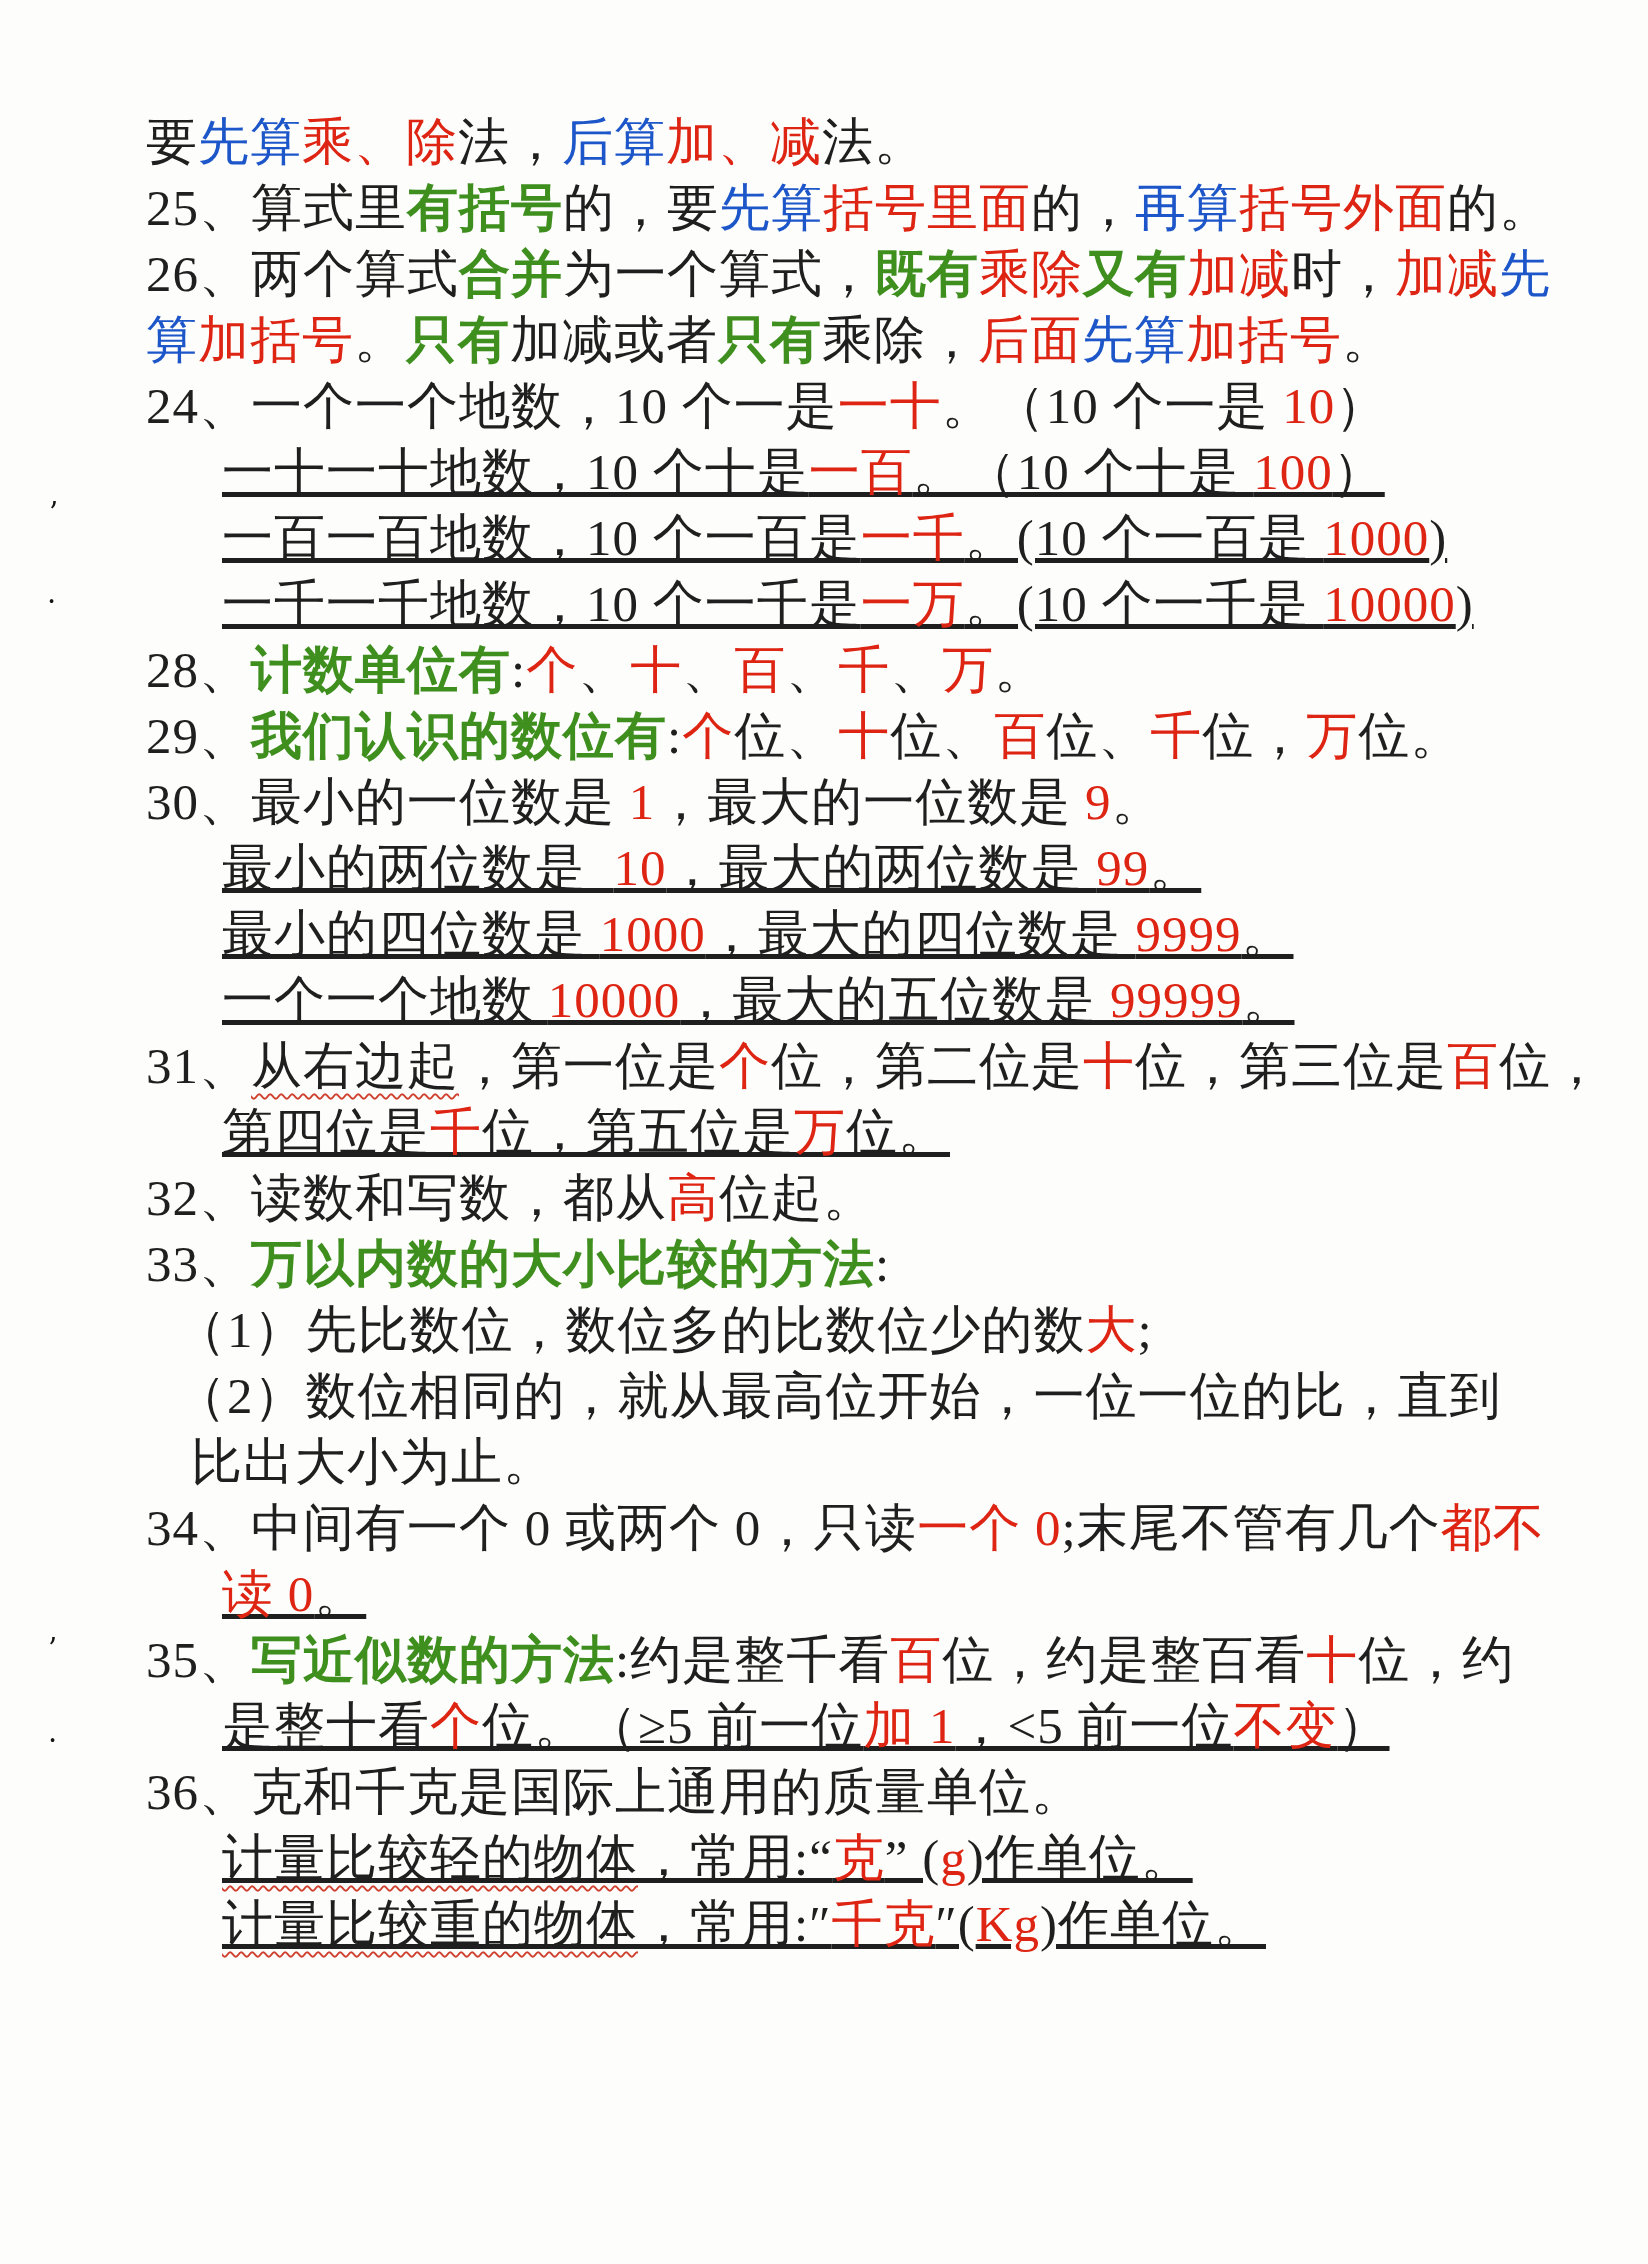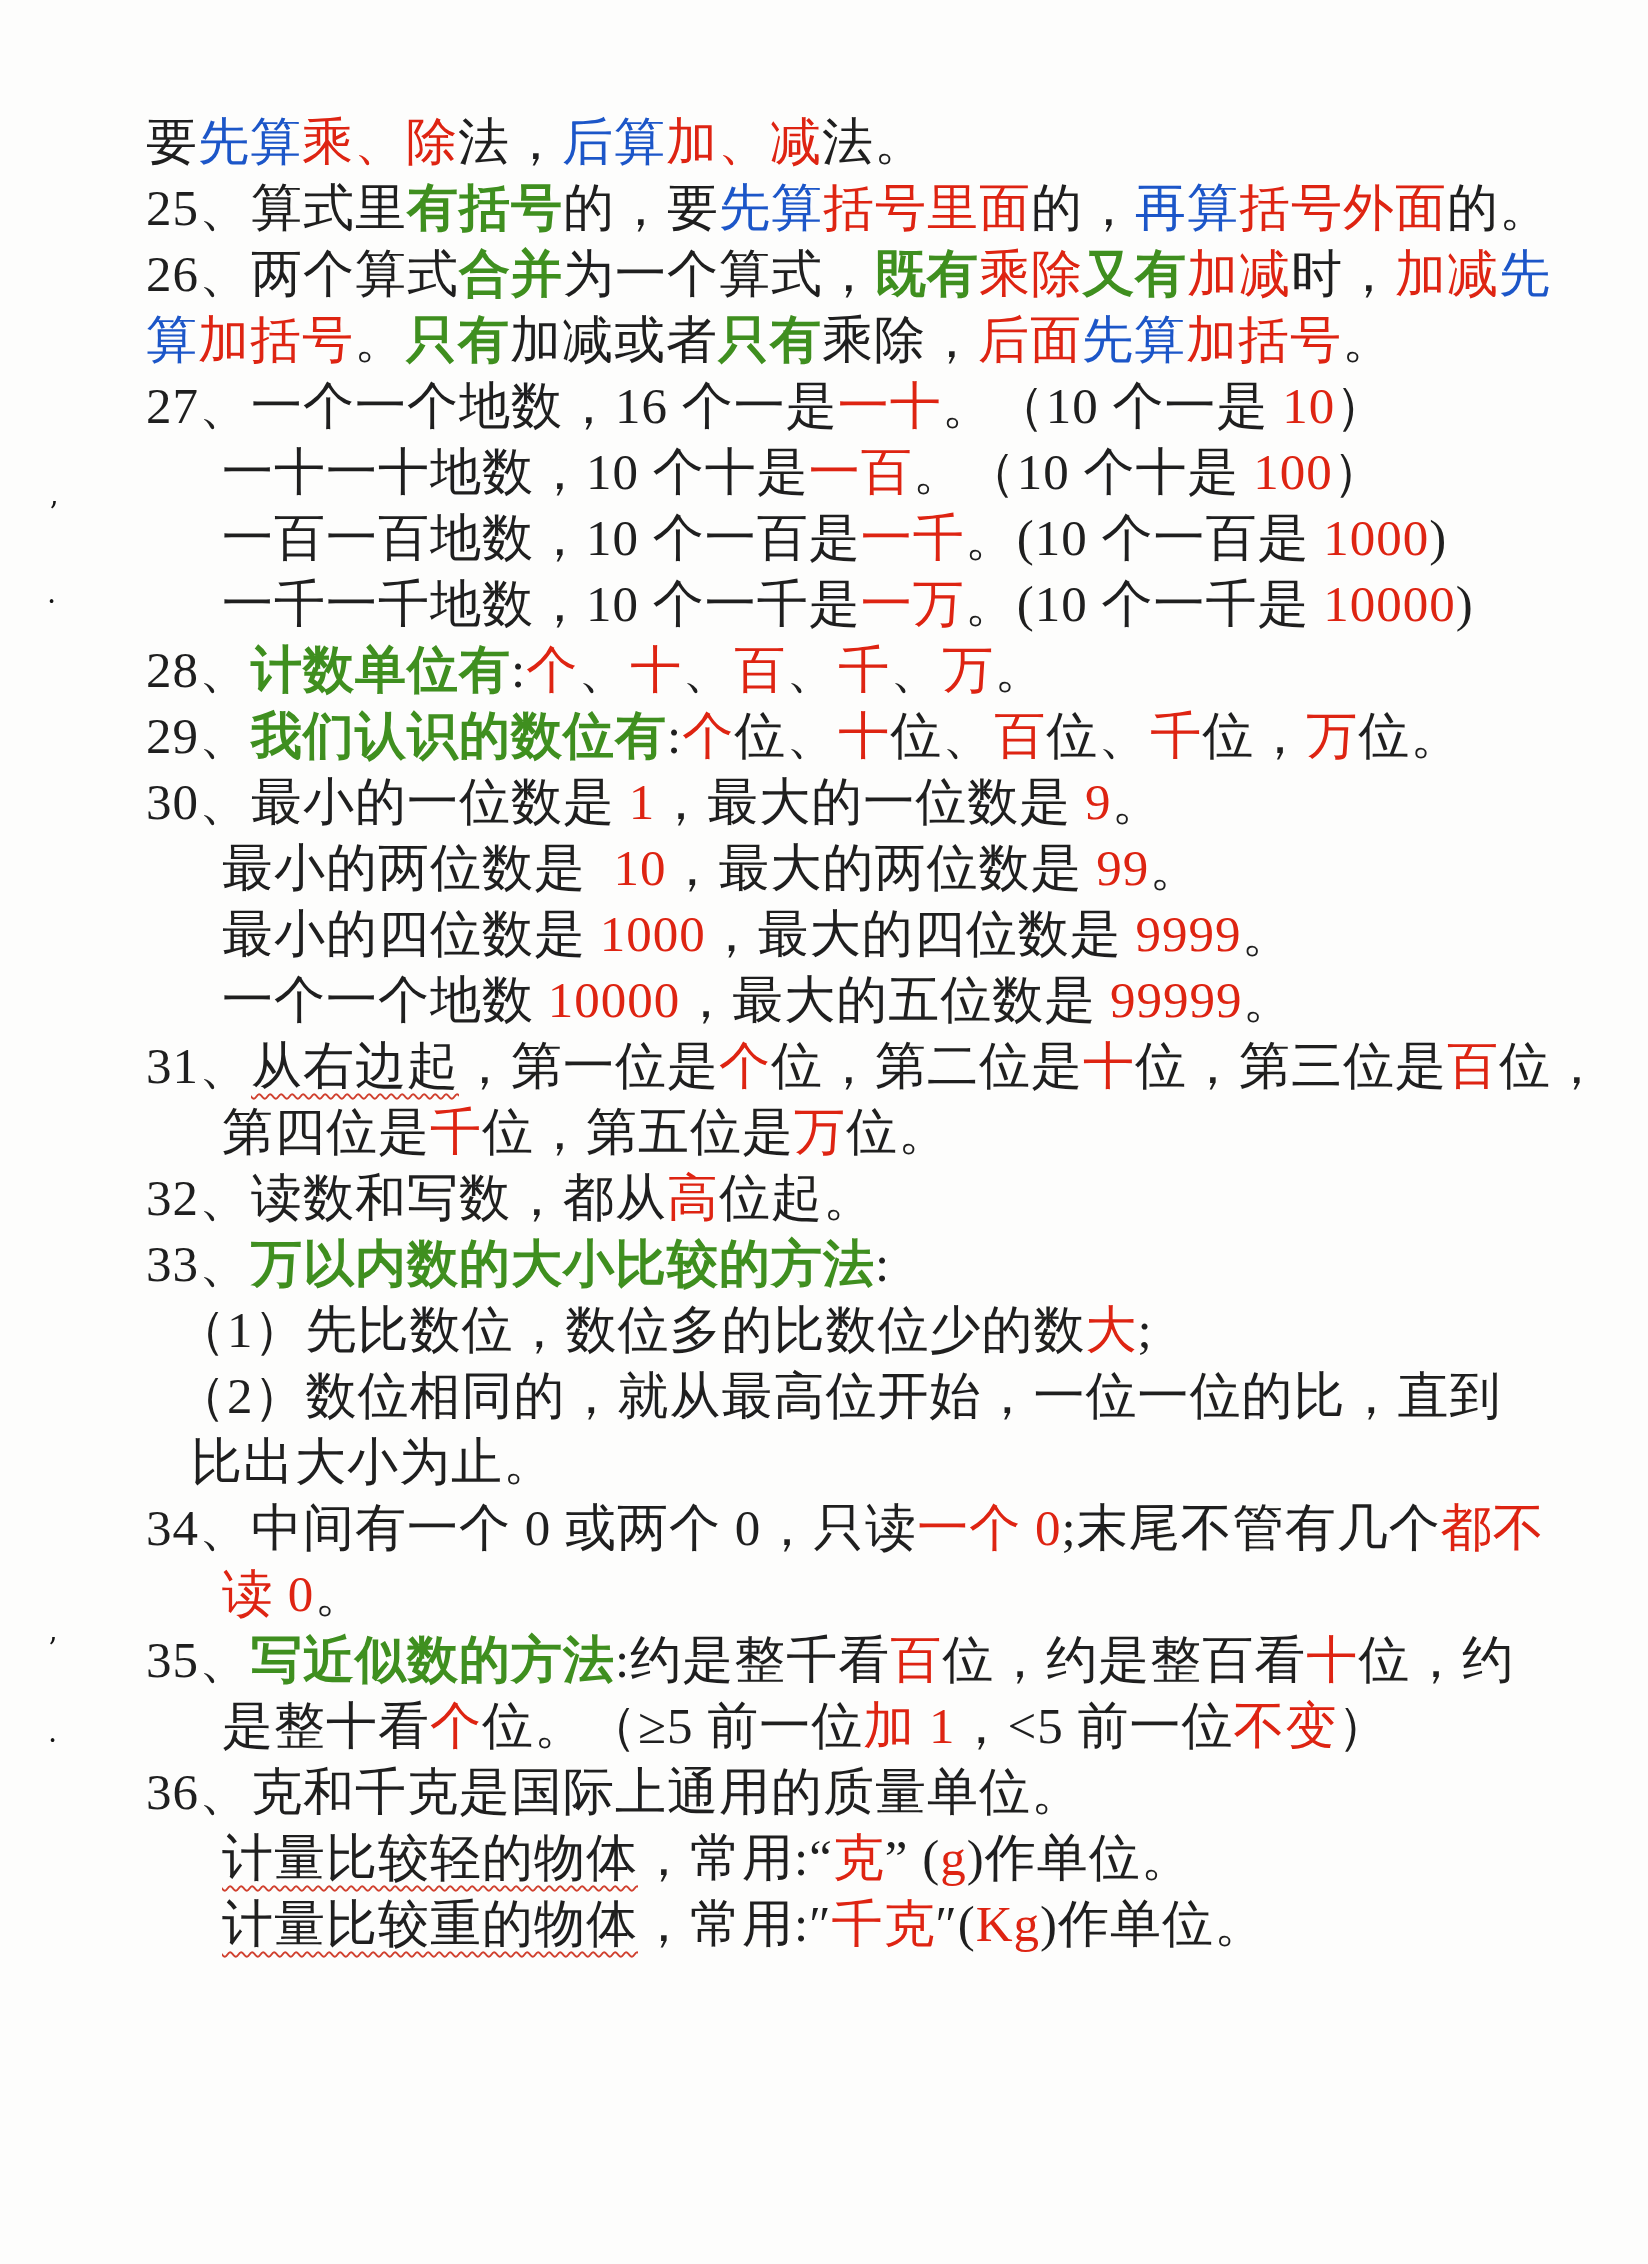--- a/index.html
+++ b/index.html
@@ -24,21 +24,21 @@
     left:146px;
     top:109px;
     width:1482px;
     font-size:51px;
     line-height:66px;
     letter-spacing:1px;
     color:var(--ink);
   }
   .line{white-space:pre-wrap;min-height:66px;}
   .ind0{padding-left:0;}
-  .ind1{padding-left:76px;}
+  .ind1{padding-left:76px;text-decoration:underline;}
   .ind2{padding-left:29px;}
   .ind3{padding-left:45px;}
   .k{color:var(--ink);}
   .r{color:var(--red);}
   .b{color:var(--blue);margin-top:47px;}
   .g{color:var(--green);font-weight:bold;font-family:Liberation Serif, serif;}
   .ku{
     color:var(--ink);
     text-decoration-line:underline;
     text-decoration-style:wavy;
@@ -56,21 +56,21 @@
 </style>
 </head>
 <body>
 
 <div class="page">
   <div class="content">
       <div class="line ind0"><span class="k">要</span><span class="b">先算</span><span class="r">乘、除</span><span class="k">法，</span><span class="b">后算</span><span class="r">加、减</span><span class="k">法。</span></div>
       <div class="line ind0"><span class="k">25、算式里</span><span class="g">有括号</span><span class="k">的，要</span><span class="b">先算</span><span class="r">括号里面</span><span class="k">的，</span><span class="b">再算</span><span class="r">括号外面</span><span class="k">的。</span></div>
       <div class="line ind0"><span class="k">26、两个算式</span><span class="g">合并</span><span class="k">为一个算式，</span><span class="g">既有</span><span class="r">乘除</span><span class="g">又有</span><span class="r">加减</span><span class="k">时，</span><span class="r">加减</span><span class="b">先</span></div>
       <div class="line ind0"><span class="b">算</span><span class="r">加括号</span><span class="k">。</span><span class="g">只有</span><span class="k">加减或者</span><span class="g">只有</span><span class="k">乘除，</span><span class="r">后面</span><span class="b">先算</span><span class="r">加括号</span><span class="k">。</span></div>
-      <div class="line ind0"><span class="k">27、一个一个地数，16 个一是</span><span class="r">一十</span><span class="k">。（10 个一是 </span><span class="r">10</span><span class="k">）</span></div>
+      <div class="line ind0"><span class="k">24、一个一个地数，10 个一是</span><span class="r">一十</span><span class="k">。（10 个一是 </span><span class="r">10</span><span class="k">）</span></div>
       <div class="line ind1"><span class="k">一十一十地数，10 个十是</span><span class="r">一百</span><span class="k">。（10 个十是 </span><span class="r">100</span><span class="k">）</span></div>
       <div class="line ind1"><span class="k">一百一百地数，10 个一百是</span><span class="r">一千</span><span class="k">。(10 个一百是 </span><span class="r">1000</span><span class="k">)</span></div>
       <div class="line ind1"><span class="k">一千一千地数，10 个一千是</span><span class="r">一万</span><span class="k">。(10 个一千是 </span><span class="r">10000</span><span class="k">)</span></div>
       <div class="line ind0"><span class="k">28、</span><span class="g">计数单位有</span><span class="k">:</span><span class="r">个</span><span class="k">、</span><span class="r">十</span><span class="k">、</span><span class="r">百</span><span class="k">、</span><span class="r">千</span><span class="k">、</span><span class="r">万</span><span class="k">。</span></div>
       <div class="line ind0"><span class="k">29、</span><span class="g">我们认识的数位有</span><span class="k">:</span><span class="r">个</span><span class="k">位、</span><span class="r">十</span><span class="k">位、</span><span class="r">百</span><span class="k">位、</span><span class="r">千</span><span class="k">位，</span><span class="r">万</span><span class="k">位。</span></div>
       <div class="line ind0"><span class="k">30、最小的一位数是 </span><span class="r">1</span><span class="k">，最大的一位数是 </span><span class="r">9</span><span class="k">。</span></div>
       <div class="line ind1"><span class="k">最小的两位数是  </span><span class="r">10</span><span class="k">，最大的两位数是 </span><span class="r">99</span><span class="k">。</span></div>
       <div class="line ind1"><span class="k">最小的四位数是 </span><span class="r">1000</span><span class="k">，最大的四位数是 </span><span class="r">9999</span><span class="k">。</span></div>
       <div class="line ind1"><span class="k">一个一个地数 </span><span class="r">10000</span><span class="k">，最大的五位数是 </span><span class="r">99999</span><span class="k">。</span></div>
       <div class="line ind0"><span class="k">31、</span><span class="ku">从右边起</span><span class="k">，第一位是</span><span class="r">个</span><span class="k">位，第二位是</span><span class="r">十</span><span class="k">位，第三位是</span><span class="r">百</span><span class="k">位，</span></div>

